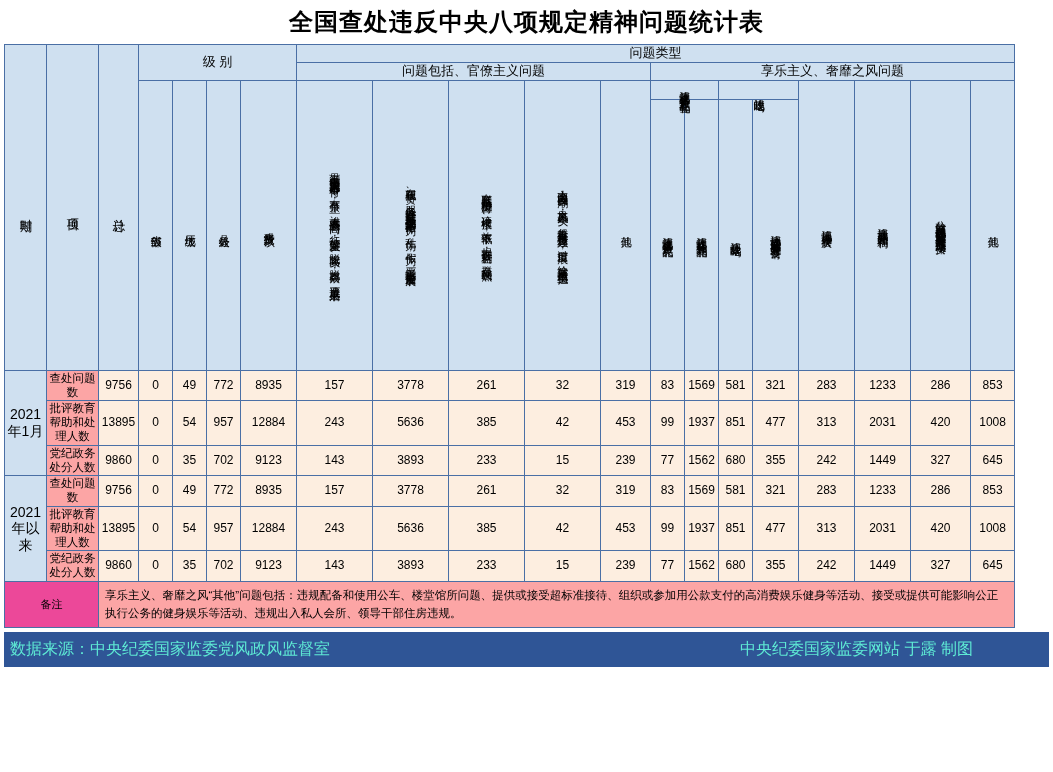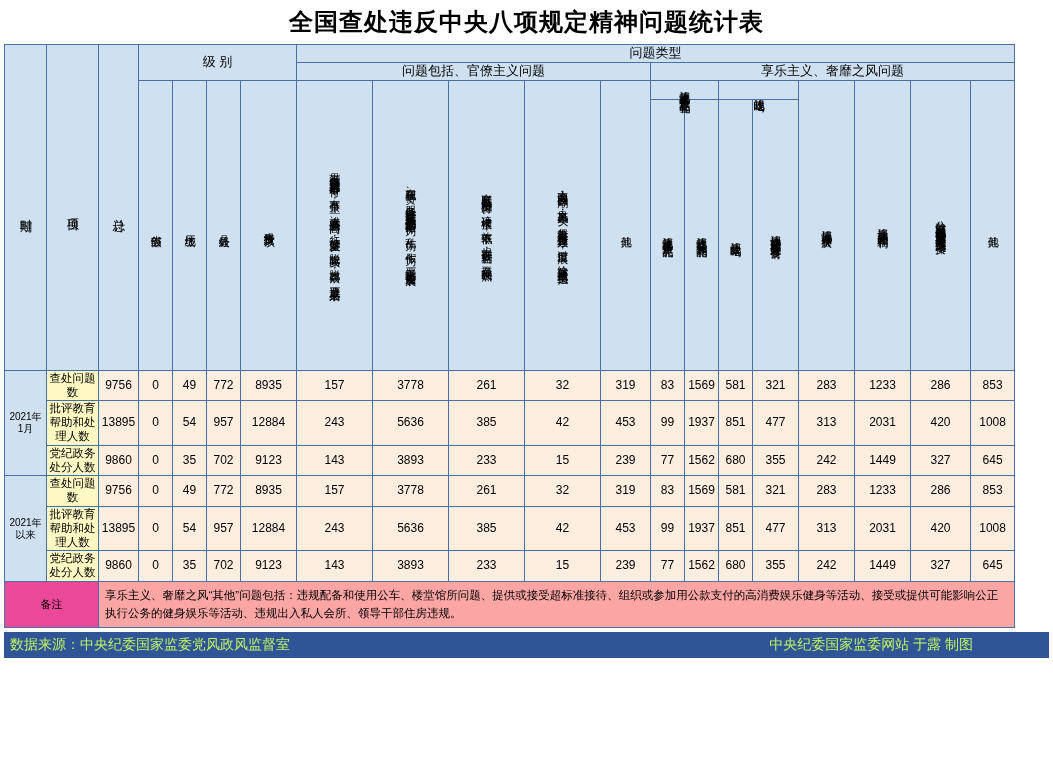--- a/index.html
+++ b/index.html
@@ -49,35 +49,35 @@
   }
   .vert-wrap{
     writing-mode:vertical-rl;
     text-orientation:upright;
     letter-spacing:1px;
     line-height:1.15;
     margin:0 auto;
     max-height:260px;
   }
   .vsmall{font-size:11px;}
-  .rowlbl{background:#fef9c3;font-size:11.5px;line-height:1.2;}
-  .period{background:#cfe0f0;font-size:10px;line-height:1.2;}
+  .rowlbl{background:#fca5a5;font-size:11.5px;line-height:1.2;}
+  .period{background:#cfe0f0;font-size:14px;line-height:1.2;}
   .data{background:#fdeee0;font-size:12px;}
   .note-lbl{background:#ec4899;font-size:11px;}
   .note{background:#fca5a5;font-size:11.5px;text-align:left;line-height:1.6;padding:4px 6px;}
   .footer{
     margin-top:4px;
     width:1045px;
     margin-left:4px;
     display:flex;
     align-items:center;
     background:#2f5596;
-    color:#bef264;
-    font-size:14px;
-    height:26px;
+    color:#5eead4;
+    font-size:16px;
+    height:35px;
   }
   .footer .left{padding-left:6px;}
   .footer .right{margin-left:auto;padding-right:76px;}
 </style>
 </head>
 <body>
 
 <div class="page">
 
   <div class="title">全国查处违反中央八项规定精神问题统计表</div>

